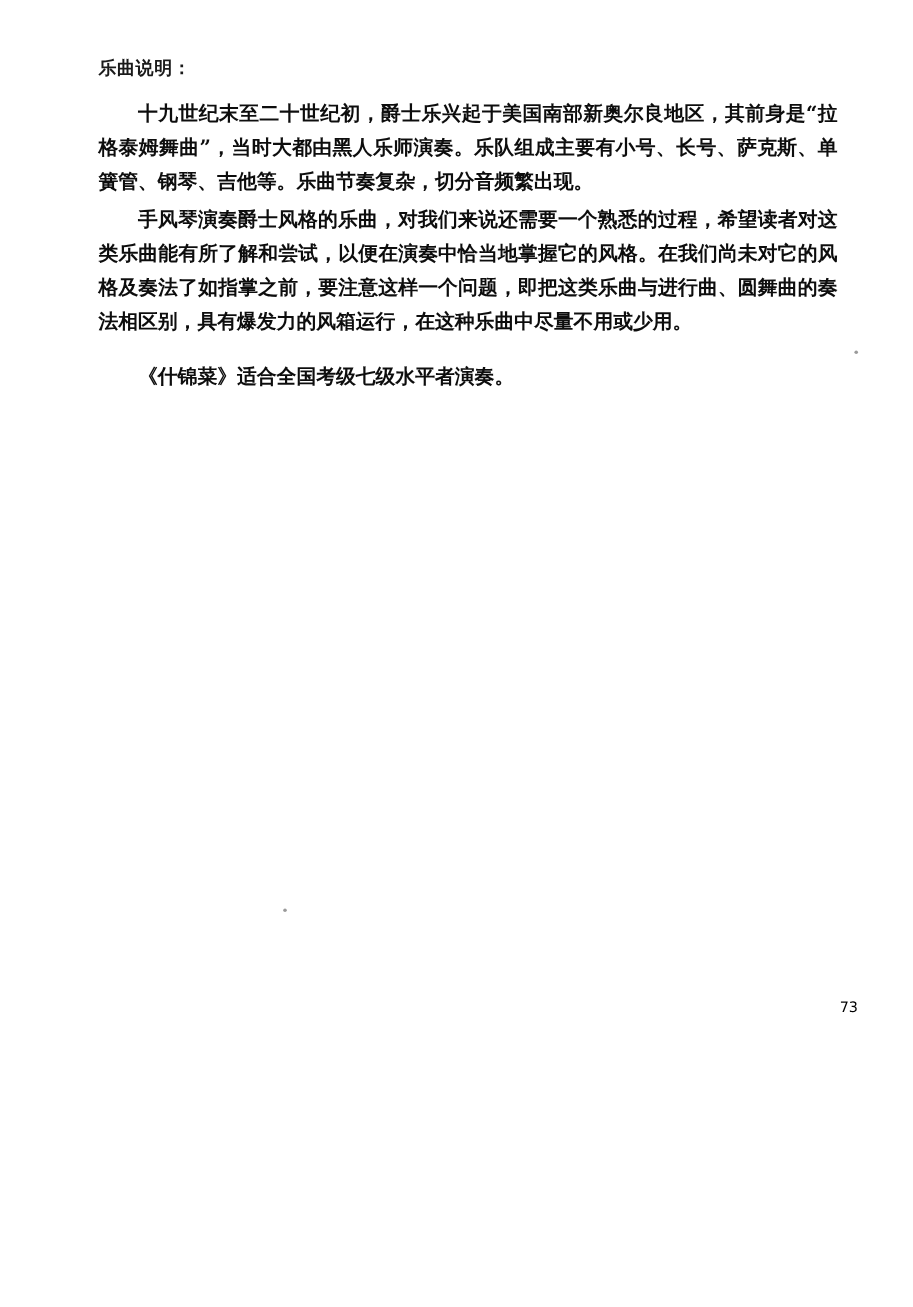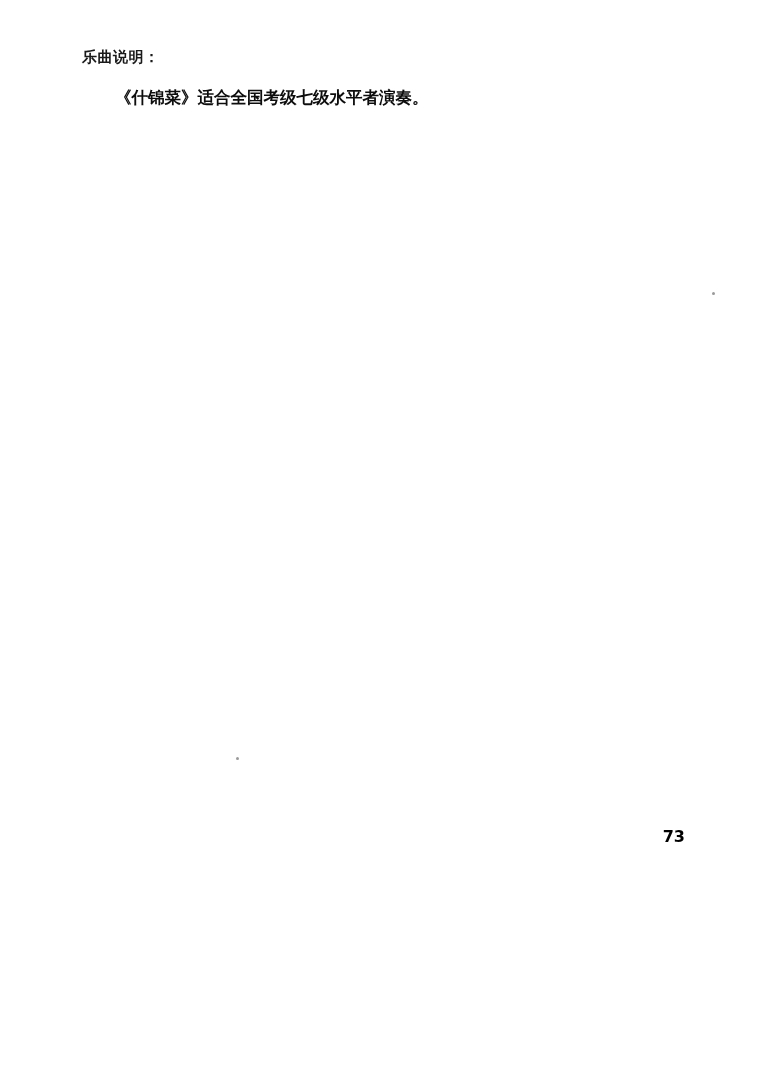--- a/index.html
+++ b/index.html
@@ -39,46 +39,48 @@
     margin: 0 0 3px 0;
     color: #0d0d0d;
     font-weight: 600;
   }
   .para.spaced {
     margin-top: 18px;
     font-family: Liberation Mono, monospace;
   }
   .page-number {
     position: absolute;
-    right: 76px;
+    right: 46px;
     bottom: 45px;
     font-family: "DejaVu Sans", "Liberation Sans", sans-serif;
-    font-weight: bold;
-    font-size: 16px;
+    font-weight: normal;
+    font-size: 12px;
     color: #000000;
   }
   .speck {
     position: absolute;
     background: #9a9a9a;
     border-radius: 50%;
   }
   .speck-a { left: 712px; top: 292px; width: 3px; height: 3px; }
   .speck-b { left: 236px; top: 757px; width: 3px; height: 3px; }
 </style>
 </head>
 <body>
 
 <div class="page">
 
   <div class="content">
 
     <div class="heading">乐曲说明：</div>
 
 
+    <p class="para">十九世纪末至二十世纪初，爵士乐兴起于美国南部新奥尔良地区，其前身是“拉格泰姆舞曲”，当时大都由黑人乐师演奏。乐队组成主要有小号、长号、萨克斯、单簧管、钢琴、吉他等。乐曲节奏复杂，切分音频繁出现。</p>
 
+    <p class="para">手风琴演奏爵士风格的乐曲，对我们来说还需要一个熟悉的过程，希望读者对这类乐曲能有所了解和尝试，以便在演奏中恰当地掌握它的风格。在我们尚未对它的风格及奏法了如指掌之前，要注意这样一个问题，即把这类乐曲与进行曲、圆舞曲的奏法相区别，具有爆发力的风箱运行，在这种乐曲中尽量不用或少用。</p>
 
     <p class="para spaced">《什锦菜》适合全国考级七级水平者演奏。</p>
 
   </div>
 
   <div class="speck speck-a"></div>
   <div class="speck speck-b"></div>
 
   <div class="page-number">73</div>
 

